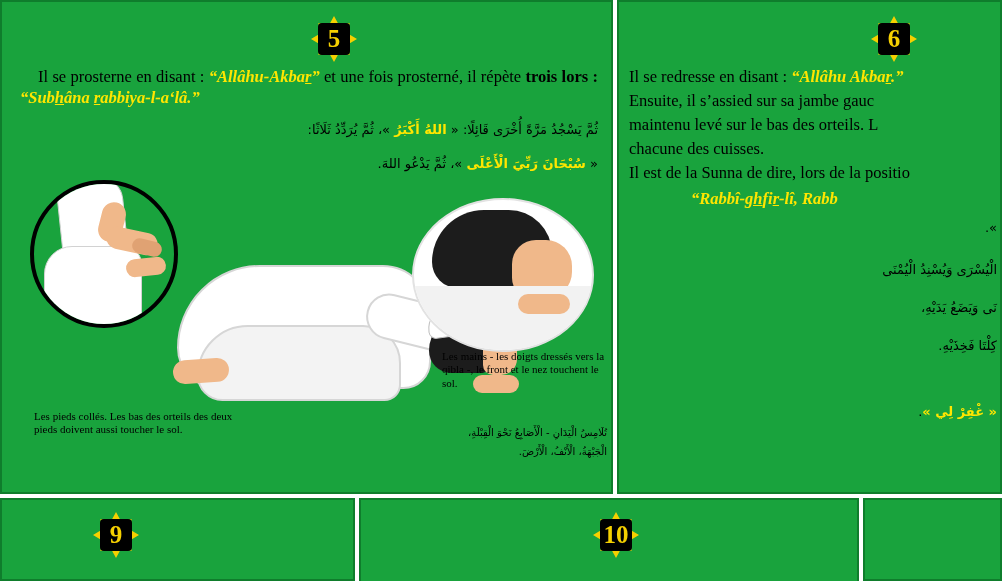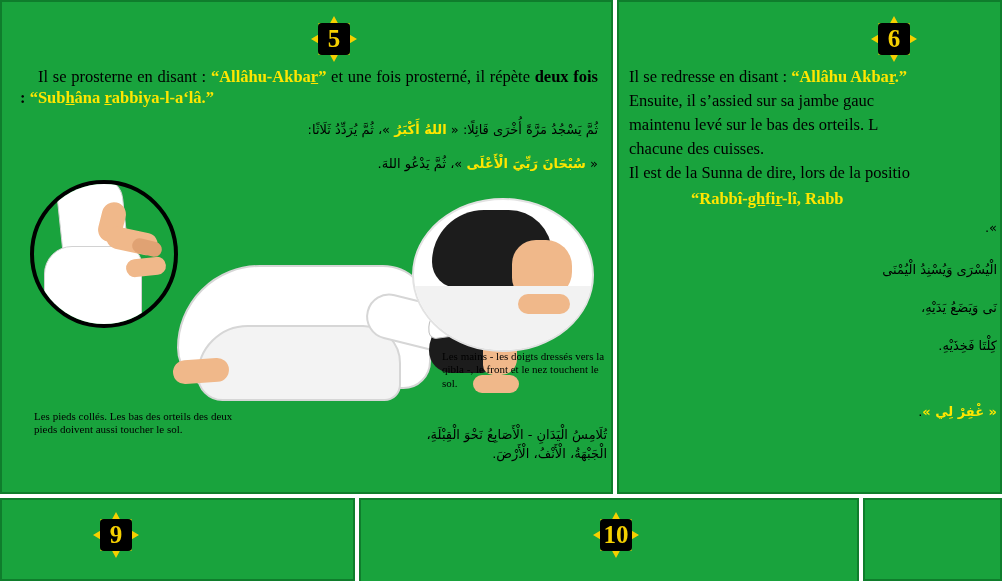--- a/index.html
+++ b/index.html
@@ -72,21 +72,21 @@
   
   .fr {
     position: absolute;
     color: #000000;
     font-size: 16.5px;
     line-height: 1.28;
     text-align: justify;
     font-family: "Liberation Serif", serif;
   }
   .fr b { font-weight: bold; }
-  .hl-yellow { color: #ffe600; font-weight: bold; }
+  .hl-yellow { color: #ffe600; font-weight: bold; font-style: italic; }
   .hl-yellow u { text-decoration: underline; }
   .ar {
     position: absolute;
     direction: rtl;
     text-align: right;
     color: #000000;
     font-size: 13px;
     line-height: 1.5;
     font-family: "DejaVu Sans", sans-serif;
   }
@@ -96,21 +96,21 @@
     color: #000000;
     font-size: 11px;
     line-height: 1.22;
     font-family: "Liberation Serif", serif;
   }
   .cap-ar {
     position: absolute;
     direction: rtl;
     text-align: right;
     color: #000000;
-    font-size: 13px;
+    font-size: 10px;
     line-height: 1.35;
     font-family: "DejaVu Sans", sans-serif;
   }
 
   
   .fig { position: absolute; }
 
   .skin  { background: #f0b88a; }
   .skin2 { background: #e0a273; }
   .cap-white { background: #ffffff; border: 1.5px solid #bdbdbd; }
@@ -138,21 +138,21 @@
   <div class="panel" id="panel5">
 
     <div class="badge" style="left:332px; top:14px;">
       <div class="star"></div>
       <div class="inner"></div>
       <div class="num">5</div>
     </div>
 
     <div class="fr" style="left:18px; top:64px; width:578px; text-indent:18px;">
       Il se prosterne en disant : <span class="hl-yellow">“Allâhu-Akba<u>r</u>”</span> et une fois
-      prosterné, il répète <b>deux fois :</b> <span class="hl-yellow">“Sub<u>h</u>âna <u>r</u>abbiya-l-a‘lâ.”</span>
+      prosterné, il répète <b>trois lors :</b> <span class="hl-yellow">“Sub<u>h</u>âna <u>r</u>abbiya-l-a‘lâ.”</span>
     </div>
 
     <div class="ar" style="left:18px; top:118px; width:578px;">
       ثُمَّ يَسْجُدُ مَرَّةً أُخْرَى قَائِلًا: « <span class="y">اللهُ أَكْبَرُ</span> »، ثُمَّ يُرَدِّدُ ثَلَاثًا:
     </div>
     <div class="ar" style="left:18px; top:152px; width:578px;">
       « <span class="y">سُبْحَانَ رَبِّيَ الْأَعْلَى</span> »، ثُمَّ يَدْعُو اللهَ.
     </div>
 
     <div class="circle-inset">

